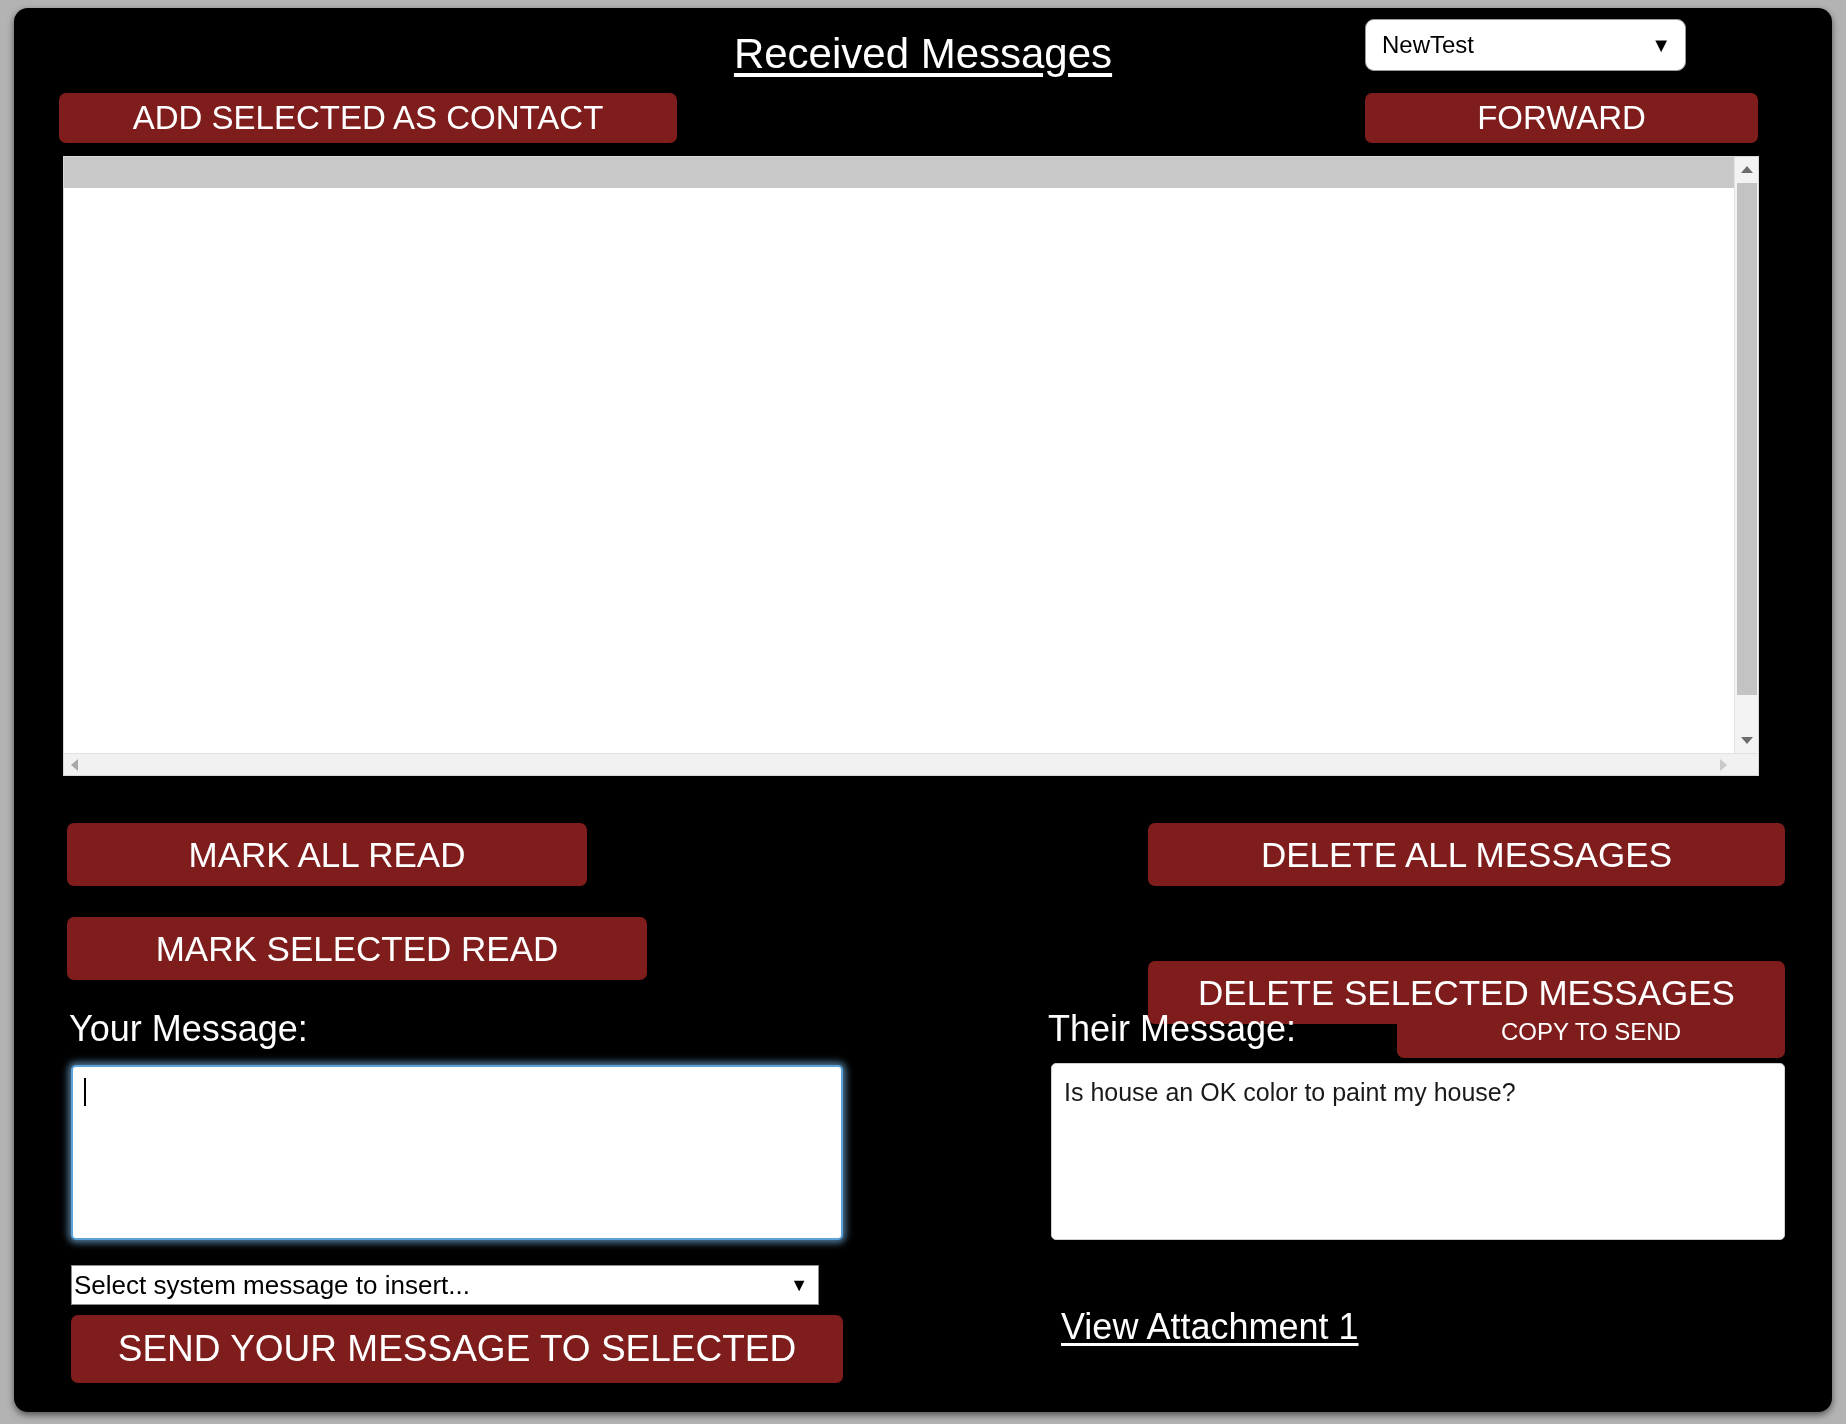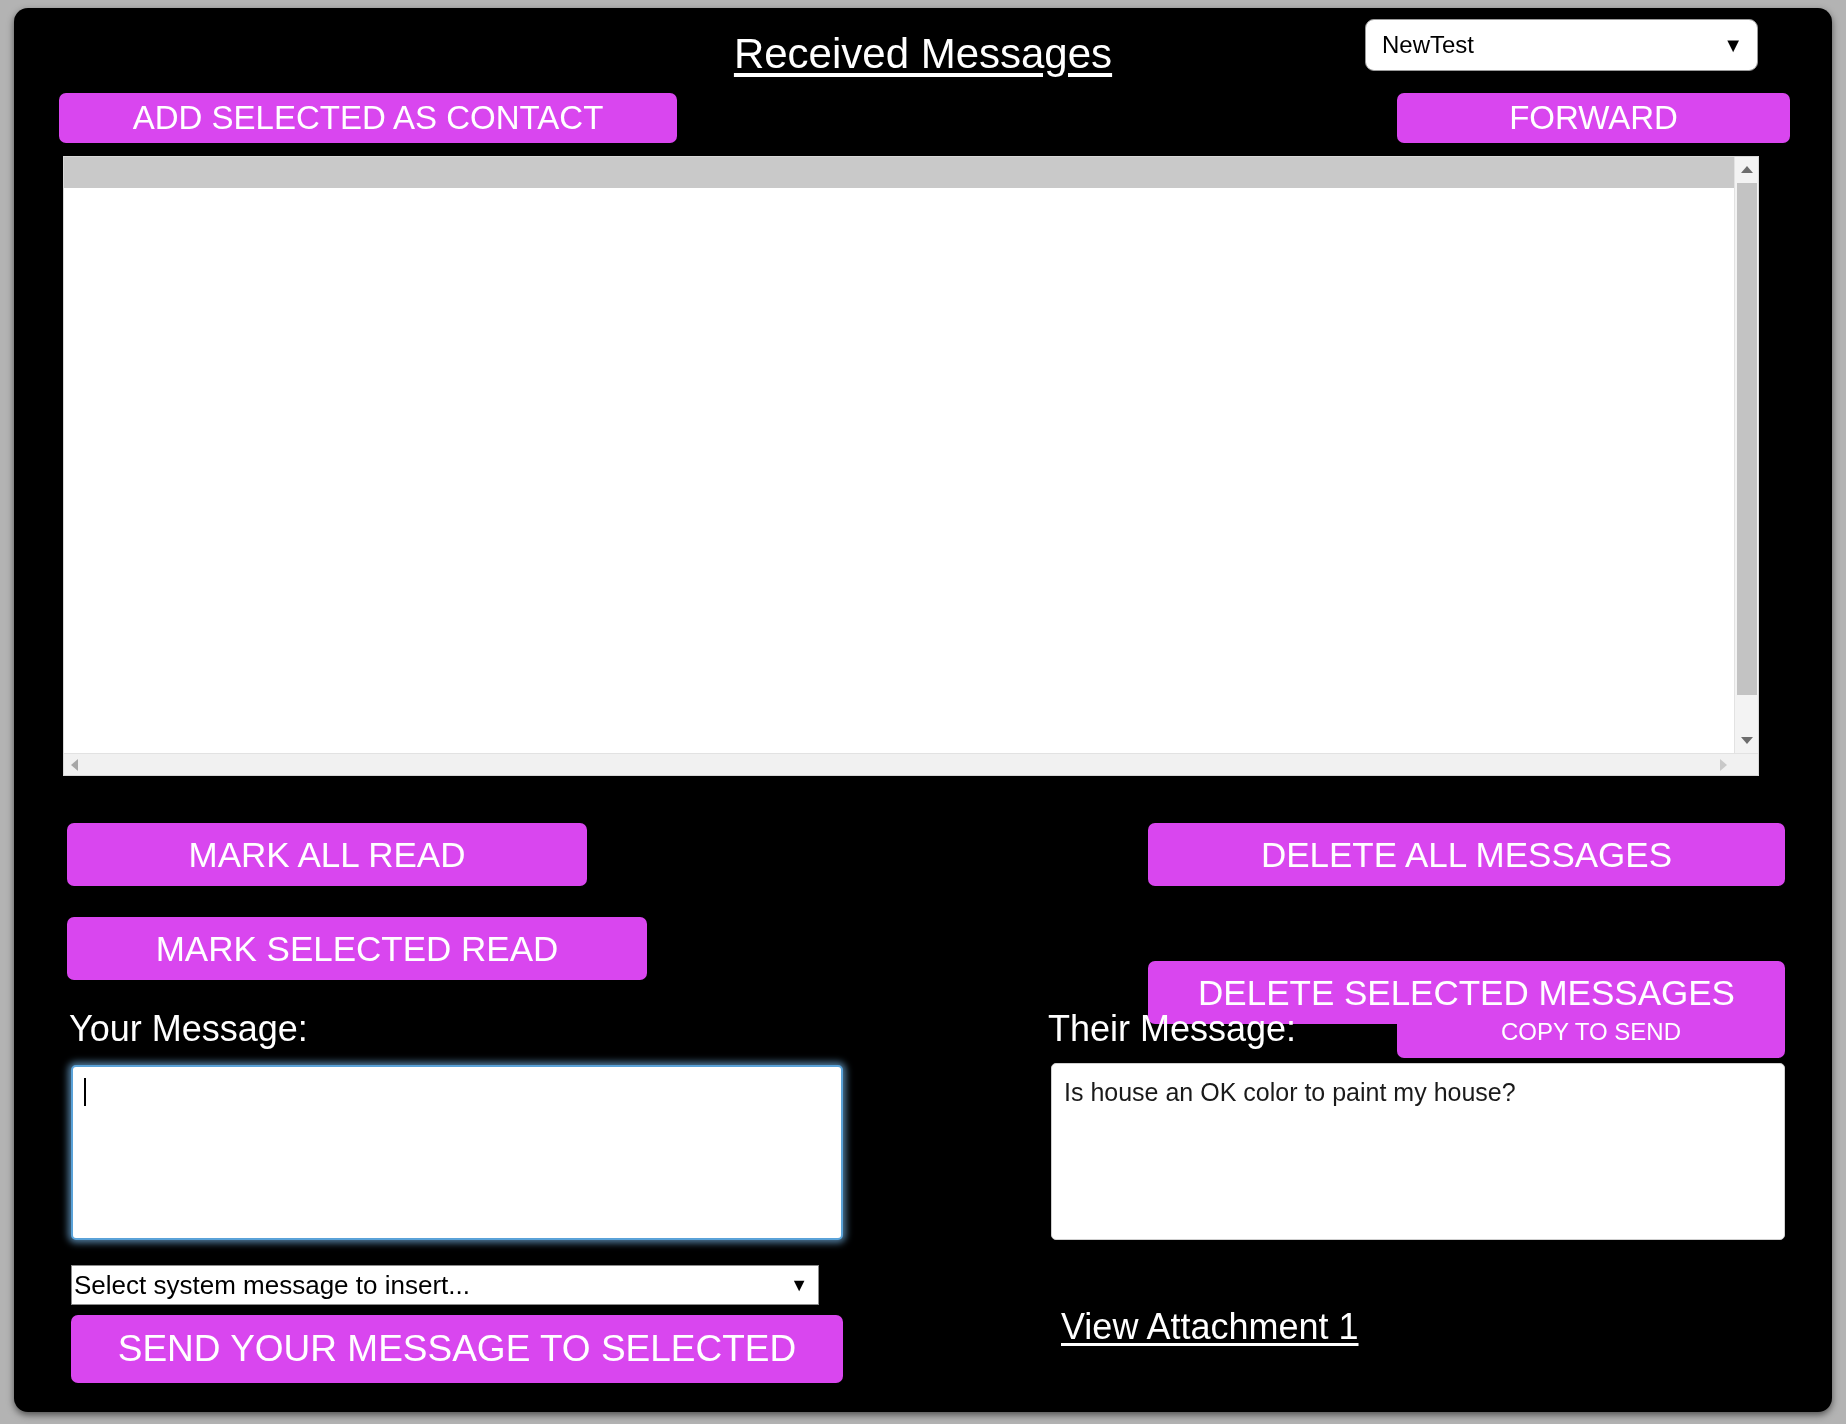--- a/index.html
+++ b/index.html
@@ -30,21 +30,21 @@
     color: #ffffff;
     font-size: 42px;
     line-height: 48px;
     text-decoration: underline;
     text-underline-offset: 5px;
     white-space: nowrap;
   }
   .top-select {
     position: absolute;
     left: 1351px; top: 11px;
-    width: 393px; height: 52px;
+    width: 321px; height: 52px;
     background: #ffffff;
     border: 1px solid #9a9a9a;
     border-radius: 9px;
     color: #000000;
     font-size: 24px;
     line-height: 50px;
     padding: 0 16px;
     white-space: nowrap;
     overflow: hidden;
   }
@@ -52,33 +52,33 @@
     position: absolute;
     right: 14px; top: 0;
     font-size: 20px;
     line-height: 50px;
     color: #000;
   }
 
   
   .btn {
     position: absolute;
-    background: #d946ef;
+    background: #7f1d1d;
     color: #ffffff;
     border: none;
     border-radius: 7px;
     text-align: center;
     font-family: "Liberation Sans", sans-serif;
     white-space: nowrap;
     overflow: hidden;
     cursor: pointer;
     padding: 0;
   }
   #btn-add-contact { left: 45px;   top: 85px;  width: 618px;  height: 50px; font-size: 33px; line-height: 50px; }
-  #btn-forward     { left: 1351px; top: 85px;  width: 393px;  height: 50px; font-size: 33px; line-height: 50px; margin-left: 32px; }
+  #btn-forward     { left: 1351px; top: 85px;  width: 393px;  height: 50px; font-size: 33px; line-height: 50px; }
   #btn-mark-all      { left: 53px;   top: 815px; width: 520px; height: 63px; font-size: 35px; line-height: 63px; }
   #btn-mark-selected { left: 53px;   top: 909px; width: 580px; height: 63px; font-size: 35px; line-height: 63px; }
   #btn-delete-all      { left: 1134px; top: 815px; width: 637px; height: 63px; font-size: 35px; line-height: 63px; }
   #btn-delete-selected { left: 1134px; top: 953px; width: 637px; height: 63px; font-size: 35px; line-height: 63px; }
   #btn-copy-to-send { left: 1383px; top: 997px; width: 388px; height: 53px; font-size: 24px; line-height: 53px; }
   #btn-send-message { left: 57px;  top: 1307px; width: 772px; height: 68px; font-size: 37px; line-height: 68px; }
 
   
   .listbox {
     position: absolute;

